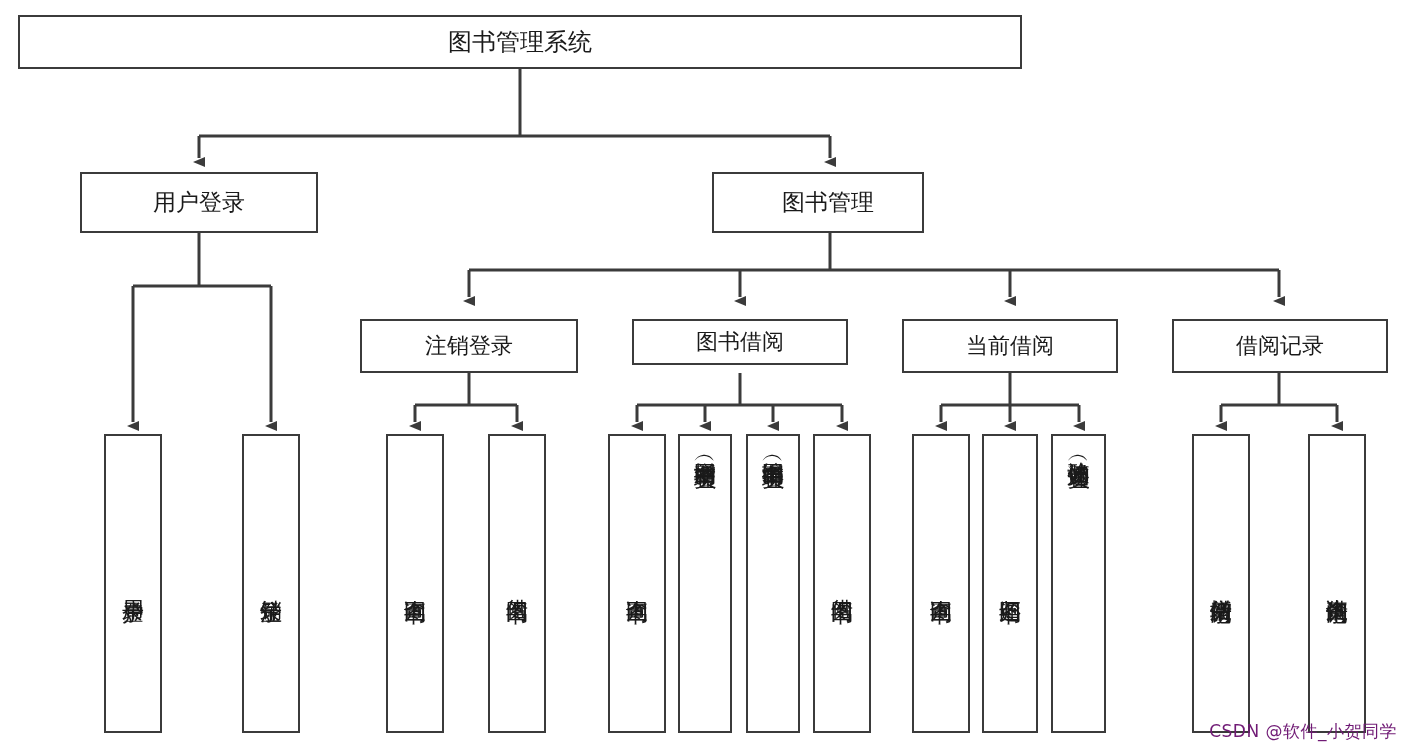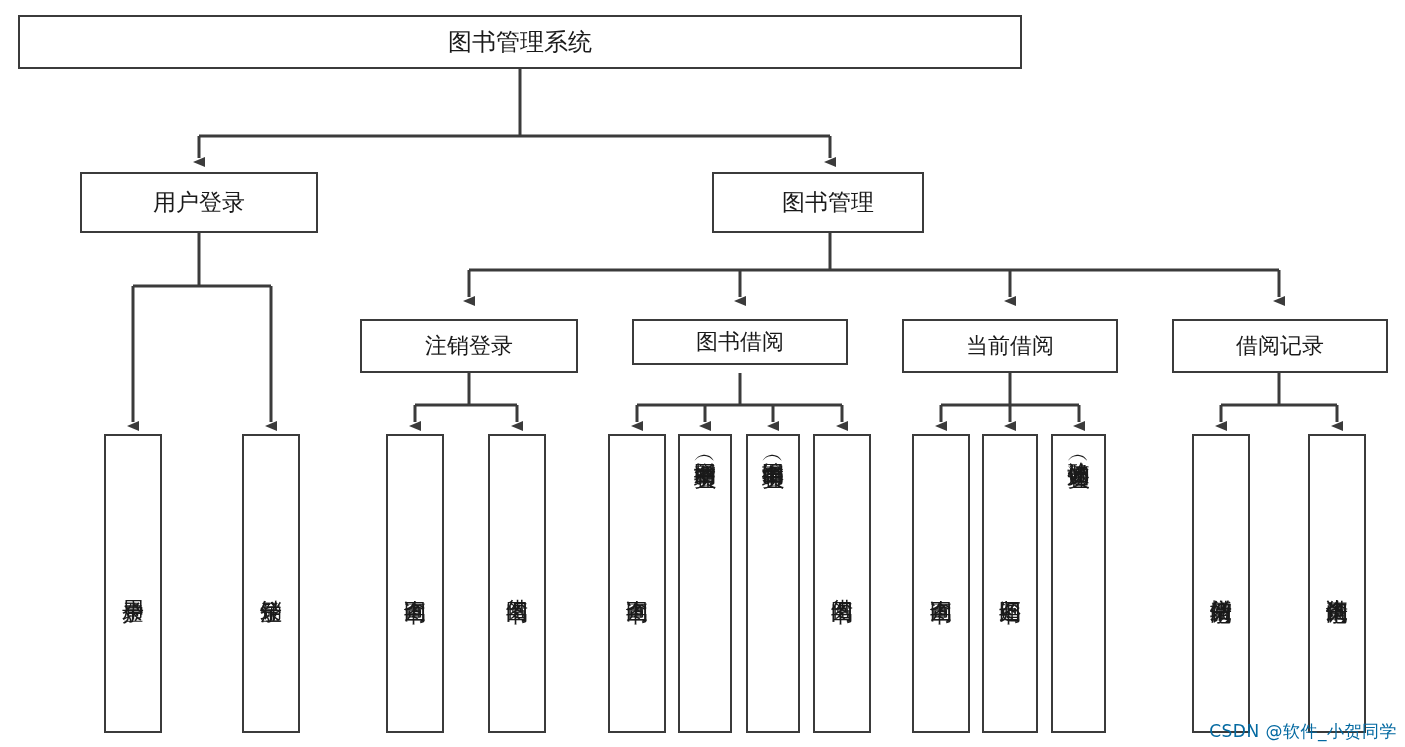--- a/index.html
+++ b/index.html
@@ -68,21 +68,21 @@
   }
   .leaf.leaf-center {
     align-items: center;
     padding-top: 0;
   }
   #watermark {
     position: absolute;
     right: 8px;
     bottom: 4px;
     font-size: 17px;
-    color: #0369a1;
+    color: #701a75;
     letter-spacing: 0.5px;
     white-space: nowrap;
     user-select: none;
   }
 </style>
 </head>
 <body>
 
 <div id="diagram-root">
 

